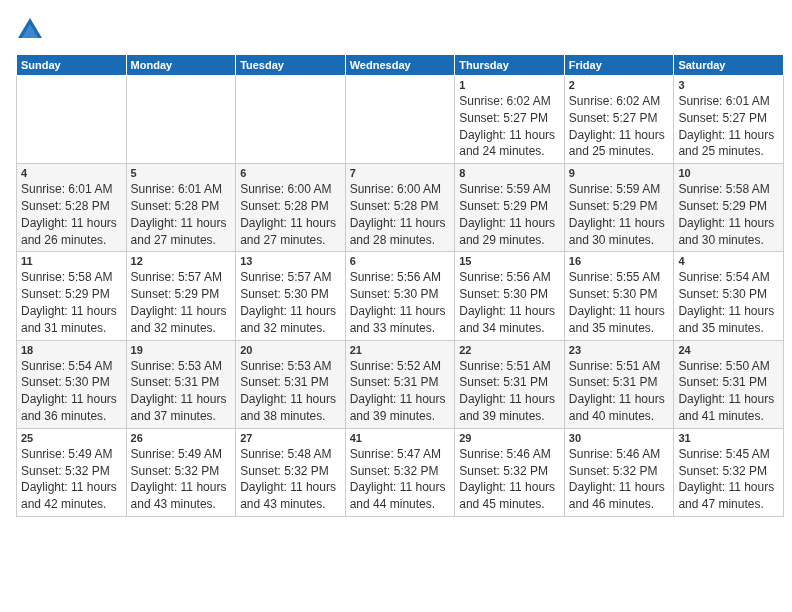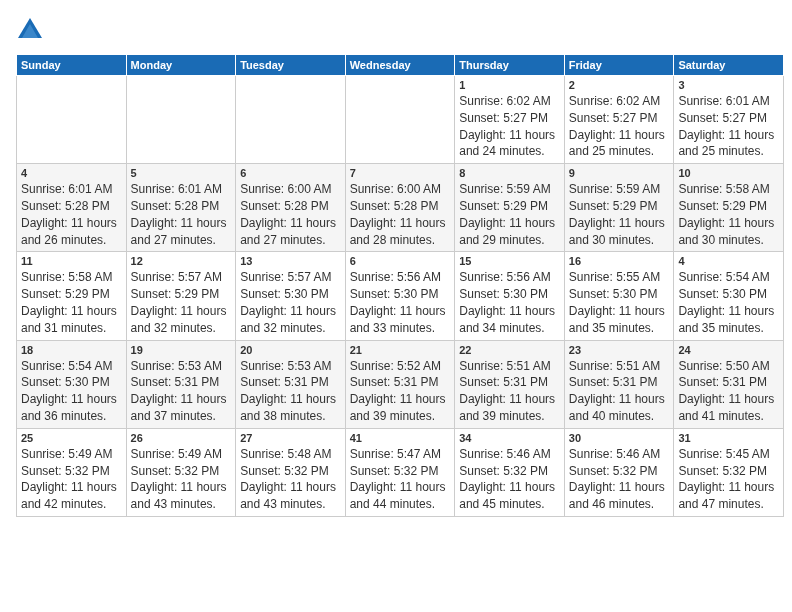--- a/index.html
+++ b/index.html
@@ -250,21 +250,21 @@
           </td>
           <td>
             <span class="day-num">27</span>
             <div class="day-info">Sunrise: 5:48 AM<br>Sunset: 5:32 PM<br>Daylight: 11 hours<br>and 43 minutes.</div>
           </td>
           <td>
             <span class="day-num">41</span>
             <div class="day-info">Sunrise: 5:47 AM<br>Sunset: 5:32 PM<br>Daylight: 11 hours<br>and 44 minutes.</div>
           </td>
           <td>
-            <span class="day-num">34</span>
+            <span class="day-num">29</span>
             <div class="day-info">Sunrise: 5:46 AM<br>Sunset: 5:32 PM<br>Daylight: 11 hours<br>and 45 minutes.</div>
           </td>
           <td>
             <span class="day-num">30</span>
             <div class="day-info">Sunrise: 5:46 AM<br>Sunset: 5:32 PM<br>Daylight: 11 hours<br>and 46 minutes.</div>
           </td>
           <td>
             <span class="day-num">31</span>
             <div class="day-info">Sunrise: 5:45 AM<br>Sunset: 5:32 PM<br>Daylight: 11 hours<br>and 47 minutes.</div>
           </td>

